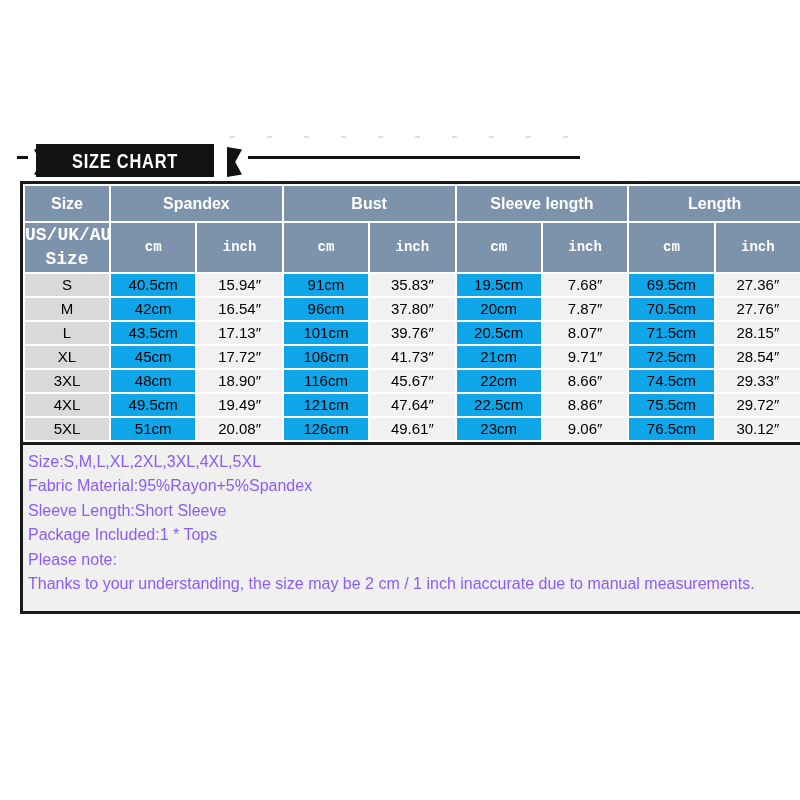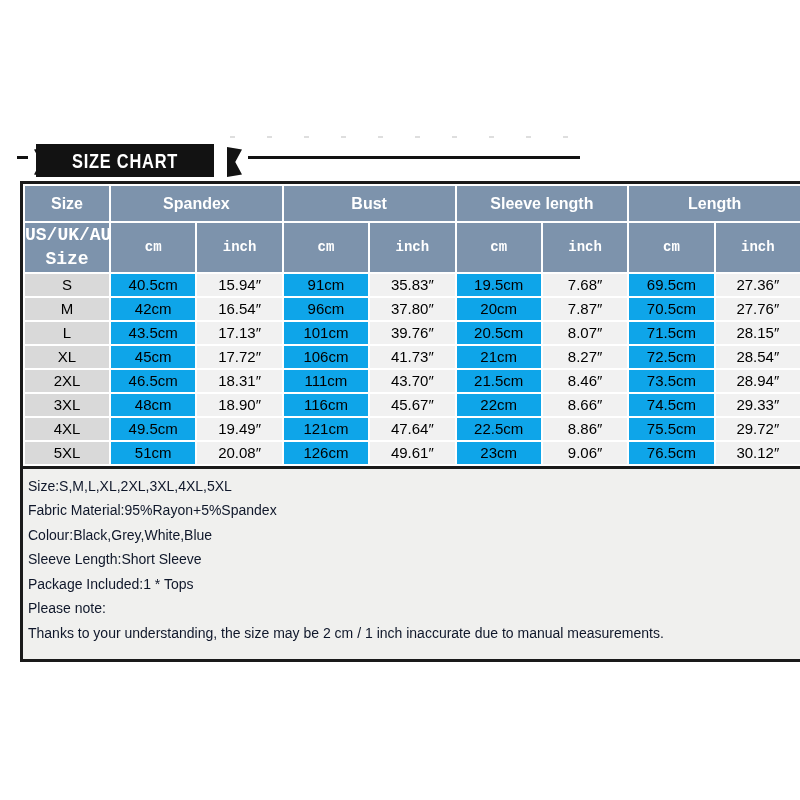--- a/index.html
+++ b/index.html
@@ -49,21 +49,21 @@
   }
   .size-table th.sub-size { white-space:pre-line; line-height:1.35; font-size:18px; }
   .size-table td { height:22px; font-size:15px; color:#000000; }
   .c-size { background:#d9d9d9; }
   .c-cm   { background:#0ea5e9; }
   .c-inch { background:#f1f1f1; }
 
   .details {
     background:#f0f0ee; border-top:3px solid #1a1a1a; padding:5px 6px 14px 5px;
   }
-  .details .dline { font-size:14px; line-height:24.5px; color:#0f172a; white-space:nowrap; }
+  .details .dline { font-size:16px; line-height:24.5px; color:#8b5cf6; white-space:nowrap; }
 </style>
 </head>
 <body>
 
 <div class="banner-dash"></div>
 <div class="fold fold-left"></div>
 <div class="ribbon">
   <span>SIZE CHART</span>
 </div>
 <div class="fold fold-right"></div>
@@ -139,34 +139,23 @@
           <td class="c-cm">71.5cm</td>
           <td class="c-inch">28.15″</td>
         </tr>
         <tr>
           <td class="c-size">XL</td>
           <td class="c-cm">45cm</td>
           <td class="c-inch">17.72″</td>
           <td class="c-cm">106cm</td>
           <td class="c-inch">41.73″</td>
           <td class="c-cm">21cm</td>
-          <td class="c-inch">8.27″</td>
+          <td class="c-inch">9.71″</td>
           <td class="c-cm">72.5cm</td>
           <td class="c-inch">28.54″</td>
-        </tr>
-        <tr>
-          <td class="c-size">2XL</td>
-          <td class="c-cm">46.5cm</td>
-          <td class="c-inch">18.31″</td>
-          <td class="c-cm">111cm</td>
-          <td class="c-inch">43.70″</td>
-          <td class="c-cm">21.5cm</td>
-          <td class="c-inch">8.46″</td>
-          <td class="c-cm">73.5cm</td>
-          <td class="c-inch">28.94″</td>
         </tr>
         <tr>
           <td class="c-size">3XL</td>
           <td class="c-cm">48cm</td>
           <td class="c-inch">18.90″</td>
           <td class="c-cm">116cm</td>
           <td class="c-inch">45.67″</td>
           <td class="c-cm">22cm</td>
           <td class="c-inch">8.66″</td>
           <td class="c-cm">74.5cm</td>
@@ -193,20 +182,19 @@
           <td class="c-inch">9.06″</td>
           <td class="c-cm">76.5cm</td>
           <td class="c-inch">30.12″</td>
         </tr>
       </tbody>
   </table>
 
   <div class="details">
     <div class="dline">Size:S,M,L,XL,2XL,3XL,4XL,5XL</div>
     <div class="dline">Fabric Material:95%Rayon+5%Spandex</div>
-    <div class="dline">Colour:Black,Grey,White,Blue</div>
     <div class="dline">Sleeve Length:Short Sleeve</div>
     <div class="dline">Package Included:1 * Tops</div>
     <div class="dline">Please note:</div>
     <div class="dline">Thanks to your understanding, the size may be 2 cm / 1 inch inaccurate due to manual measurements.</div>
   </div>
 
 </div>
 
 </body></html>

